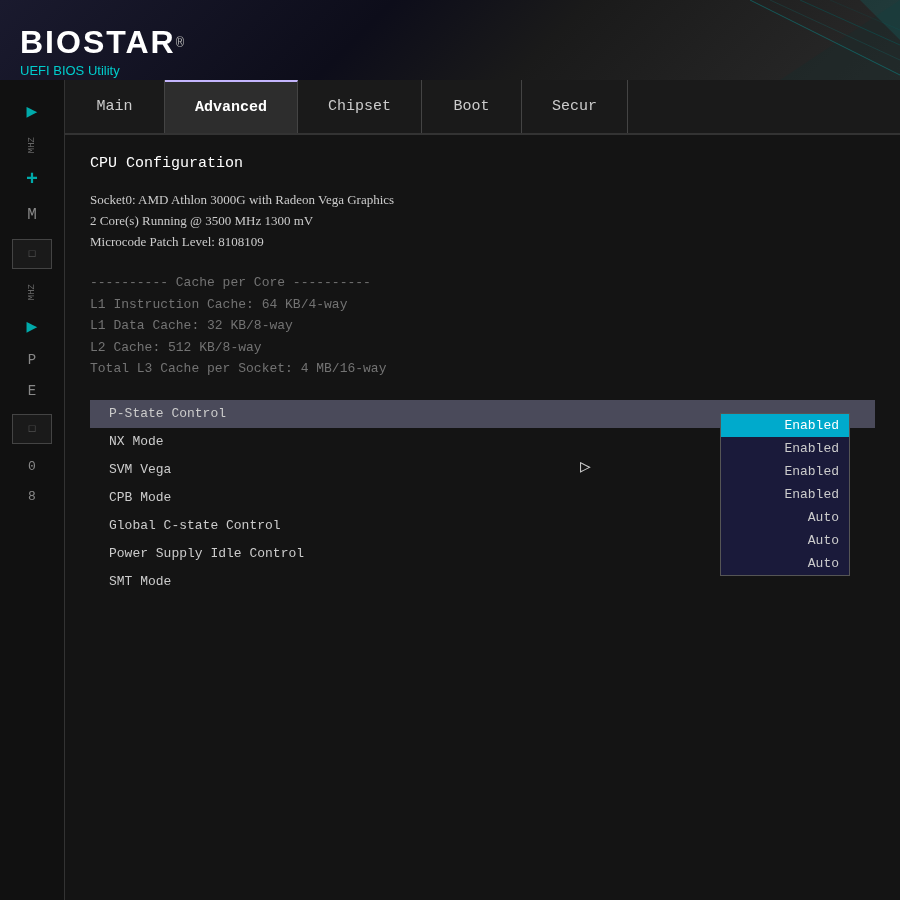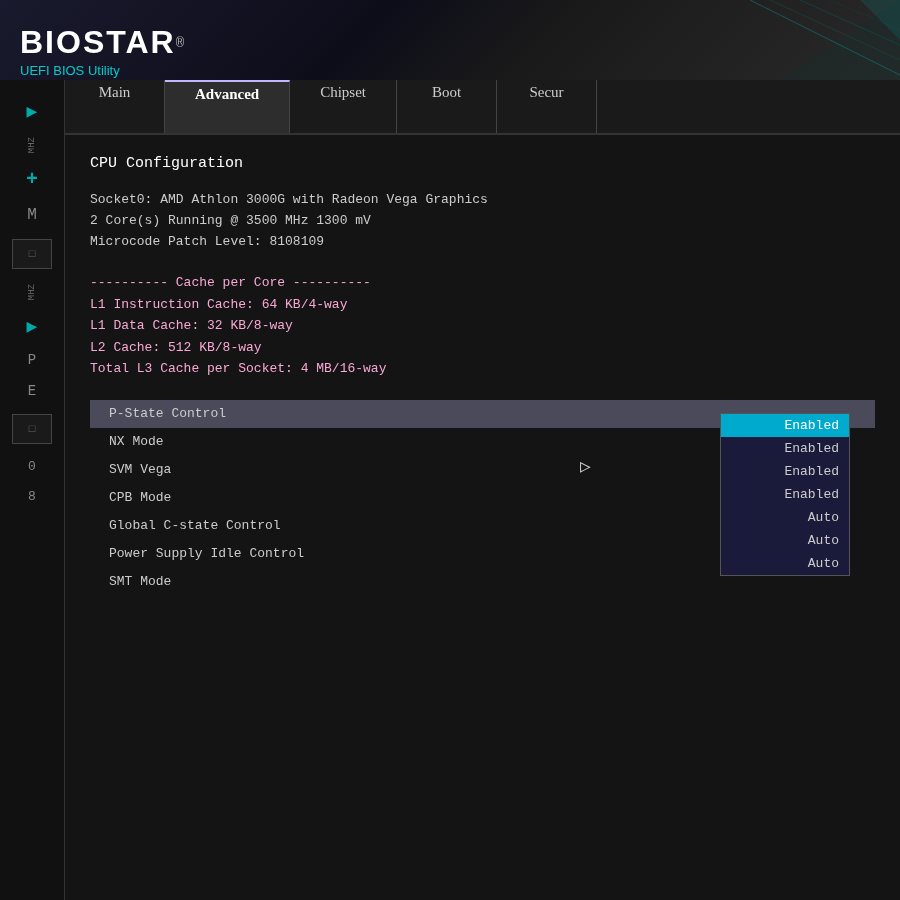--- a/index.html
+++ b/index.html
@@ -93,25 +93,25 @@
       height: 55px;
       background: #1a1a1a;
       display: flex;
       align-items: stretch;
       border-bottom: 2px solid #333;
     }
 
     .tab {
       padding: 4px 30px;
       display: flex;
-      align-items: flex-start;
+      align-items: center;
       justify-content: center;
       color: #cccccc;
       font-size: 15px;
-      font-family: Liberation Serif, serif;
+      font-family: Liberation Mono, monospace;
       font-weight: normal;
       cursor: pointer;
       border-right: 1px solid #444;
       background: #1a1a1a;
       min-width: 100px;
     }
 
     .tab.active {
       background: #2d2d2d;
       color: #ffffff;
@@ -140,29 +140,29 @@
     }
 
     .info-block {
       margin-bottom: 20px;
     }
 
     .info-line {
       color: #cccccc;
       font-size: 13px;
       line-height: 1.6;
-      font-family: Liberation Mono, monospace;
+      font-family: Liberation Serif, serif;
     }
 
     .cache-section {
       margin-bottom: 20px;
     }
 
     .cache-line {
-      color: #f9a8d4;
+      color: #737373;
       font-size: 13px;
       line-height: 1.65;
       font-family: 'Courier New', monospace;
     }
 
     
     .settings-area {
       position: relative;
       margin-top: 5px;
     }

